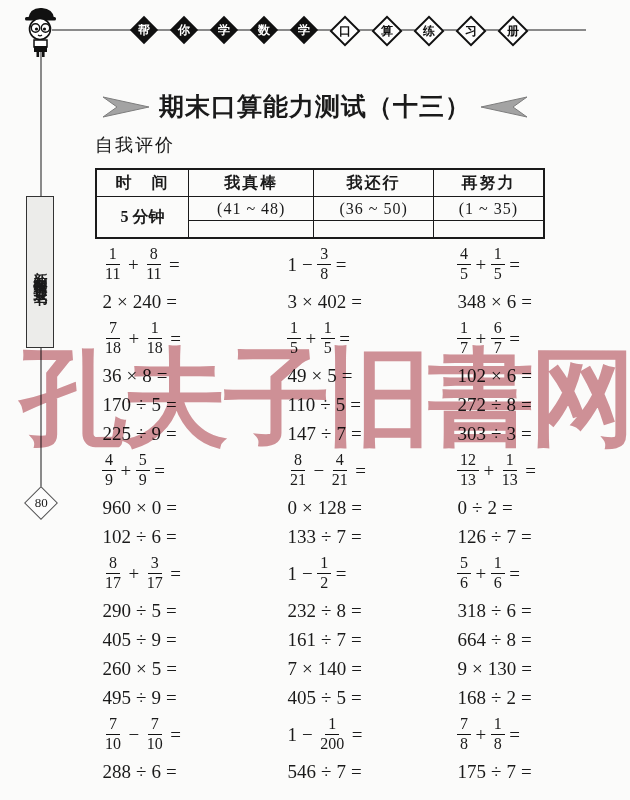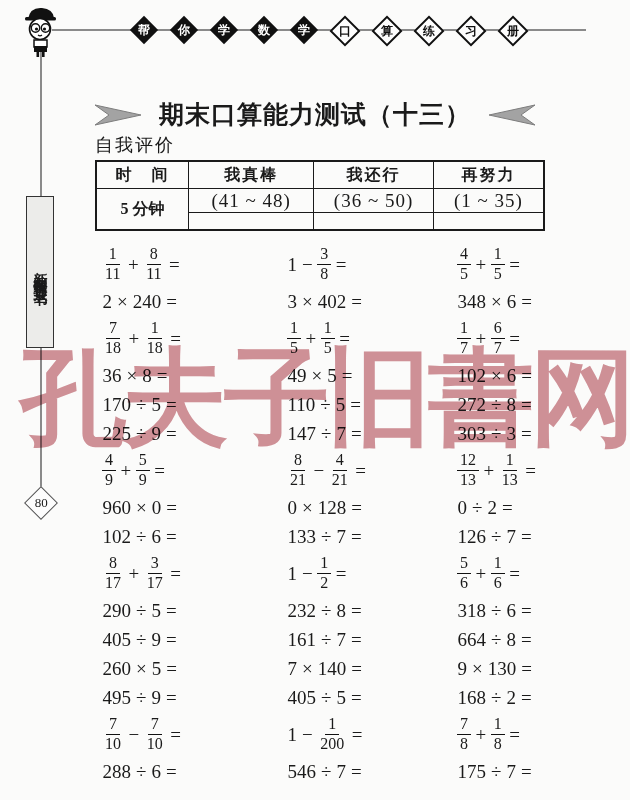--- a/index.html
+++ b/index.html
@@ -32,33 +32,33 @@
   .page-dia{
     position:absolute;left:29px;top:491px;width:24px;height:24px;
     background:#fdfdfd;border:1.5px solid #555;transform:rotate(45deg);
     display:flex;align-items:center;justify-content:center;box-sizing:border-box;
   }
   .page-dia span{transform:rotate(-45deg);font-size:13px;
     font-family:"Liberation Serif","DejaVu Serif",serif;}
   
   .title-row{position:absolute;left:0;top:90px;width:100%;
     display:flex;align-items:center;justify-content:center;gap:9px;}
-  .page-title{font-size:25px;font-weight:bold;letter-spacing:1px;margin:8px;}
+  .page-title{font-size:25px;font-weight:bold;letter-spacing:1px;margin:0;}
   .arrow svg{display:block;}
   
   .eval-heading{position:absolute;left:95px;top:133px;width:450px;
     text-align:left;font-size:18px;font-weight:normal;letter-spacing:2px;}
   table.eval{
-    position:absolute;left:95px;top:160px;width:450px;
+    position:absolute;left:95px;top:168px;width:450px;
     border-collapse:collapse;border:2.5px solid #1a1a1a;
     font-family:"Liberation Serif","DejaVu Serif",serif;
   }
   table.eval td{border:1.2px solid #1a1a1a;text-align:center;padding:0;}
   table.eval td.hdr{height:26px;font-size:16px;font-weight:600;letter-spacing:2px;}
-  table.eval td.range{height:23px;font-size:19px;letter-spacing:1px;}
+  table.eval td.range{height:23px;font-size:16px;letter-spacing:1px;}
   table.eval td.blank{height:16px;}
   table.eval td.time{font-size:16px;font-weight:600;}
   .w-c1{width:90px;} .w-c2{width:123px;margin-top:20px;} .w-c3{width:117px;} .w-c4{width:108px;}
   
   .problems{position:absolute;left:100px;top:242px;width:522px;
     font-family:"Liberation Serif","DejaVu Serif",serif;}
   .prob-row{display:grid;grid-template-columns:185px 170px 1fr;
     height:29px;align-items:center;}
   .prob-row.tall{height:45px;}
   .problem{display:flex;align-items:center;font-size:19px;white-space:nowrap;}

